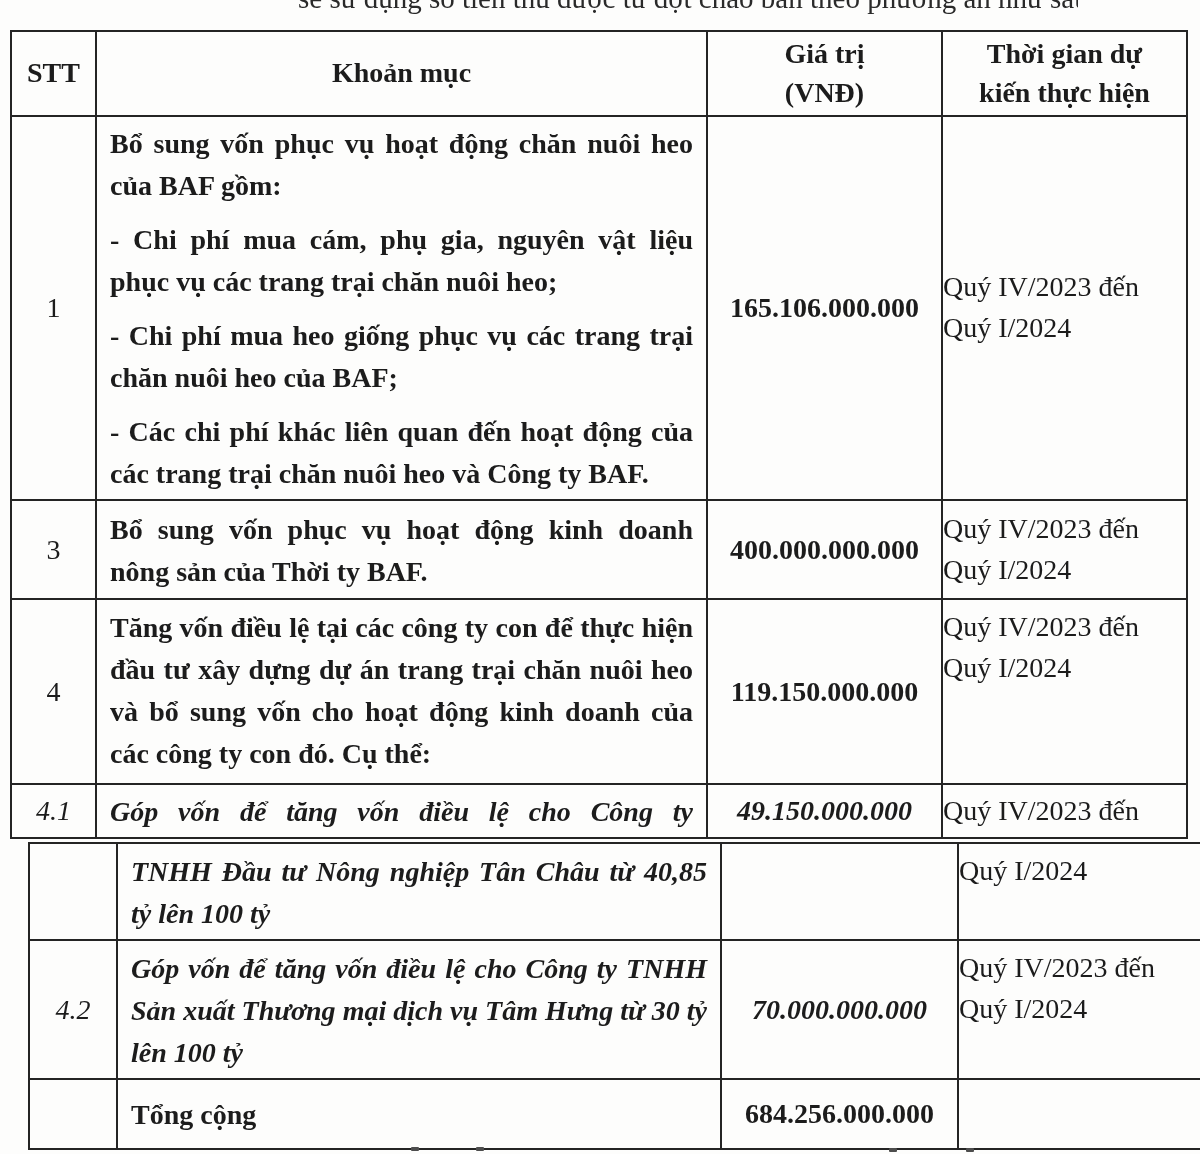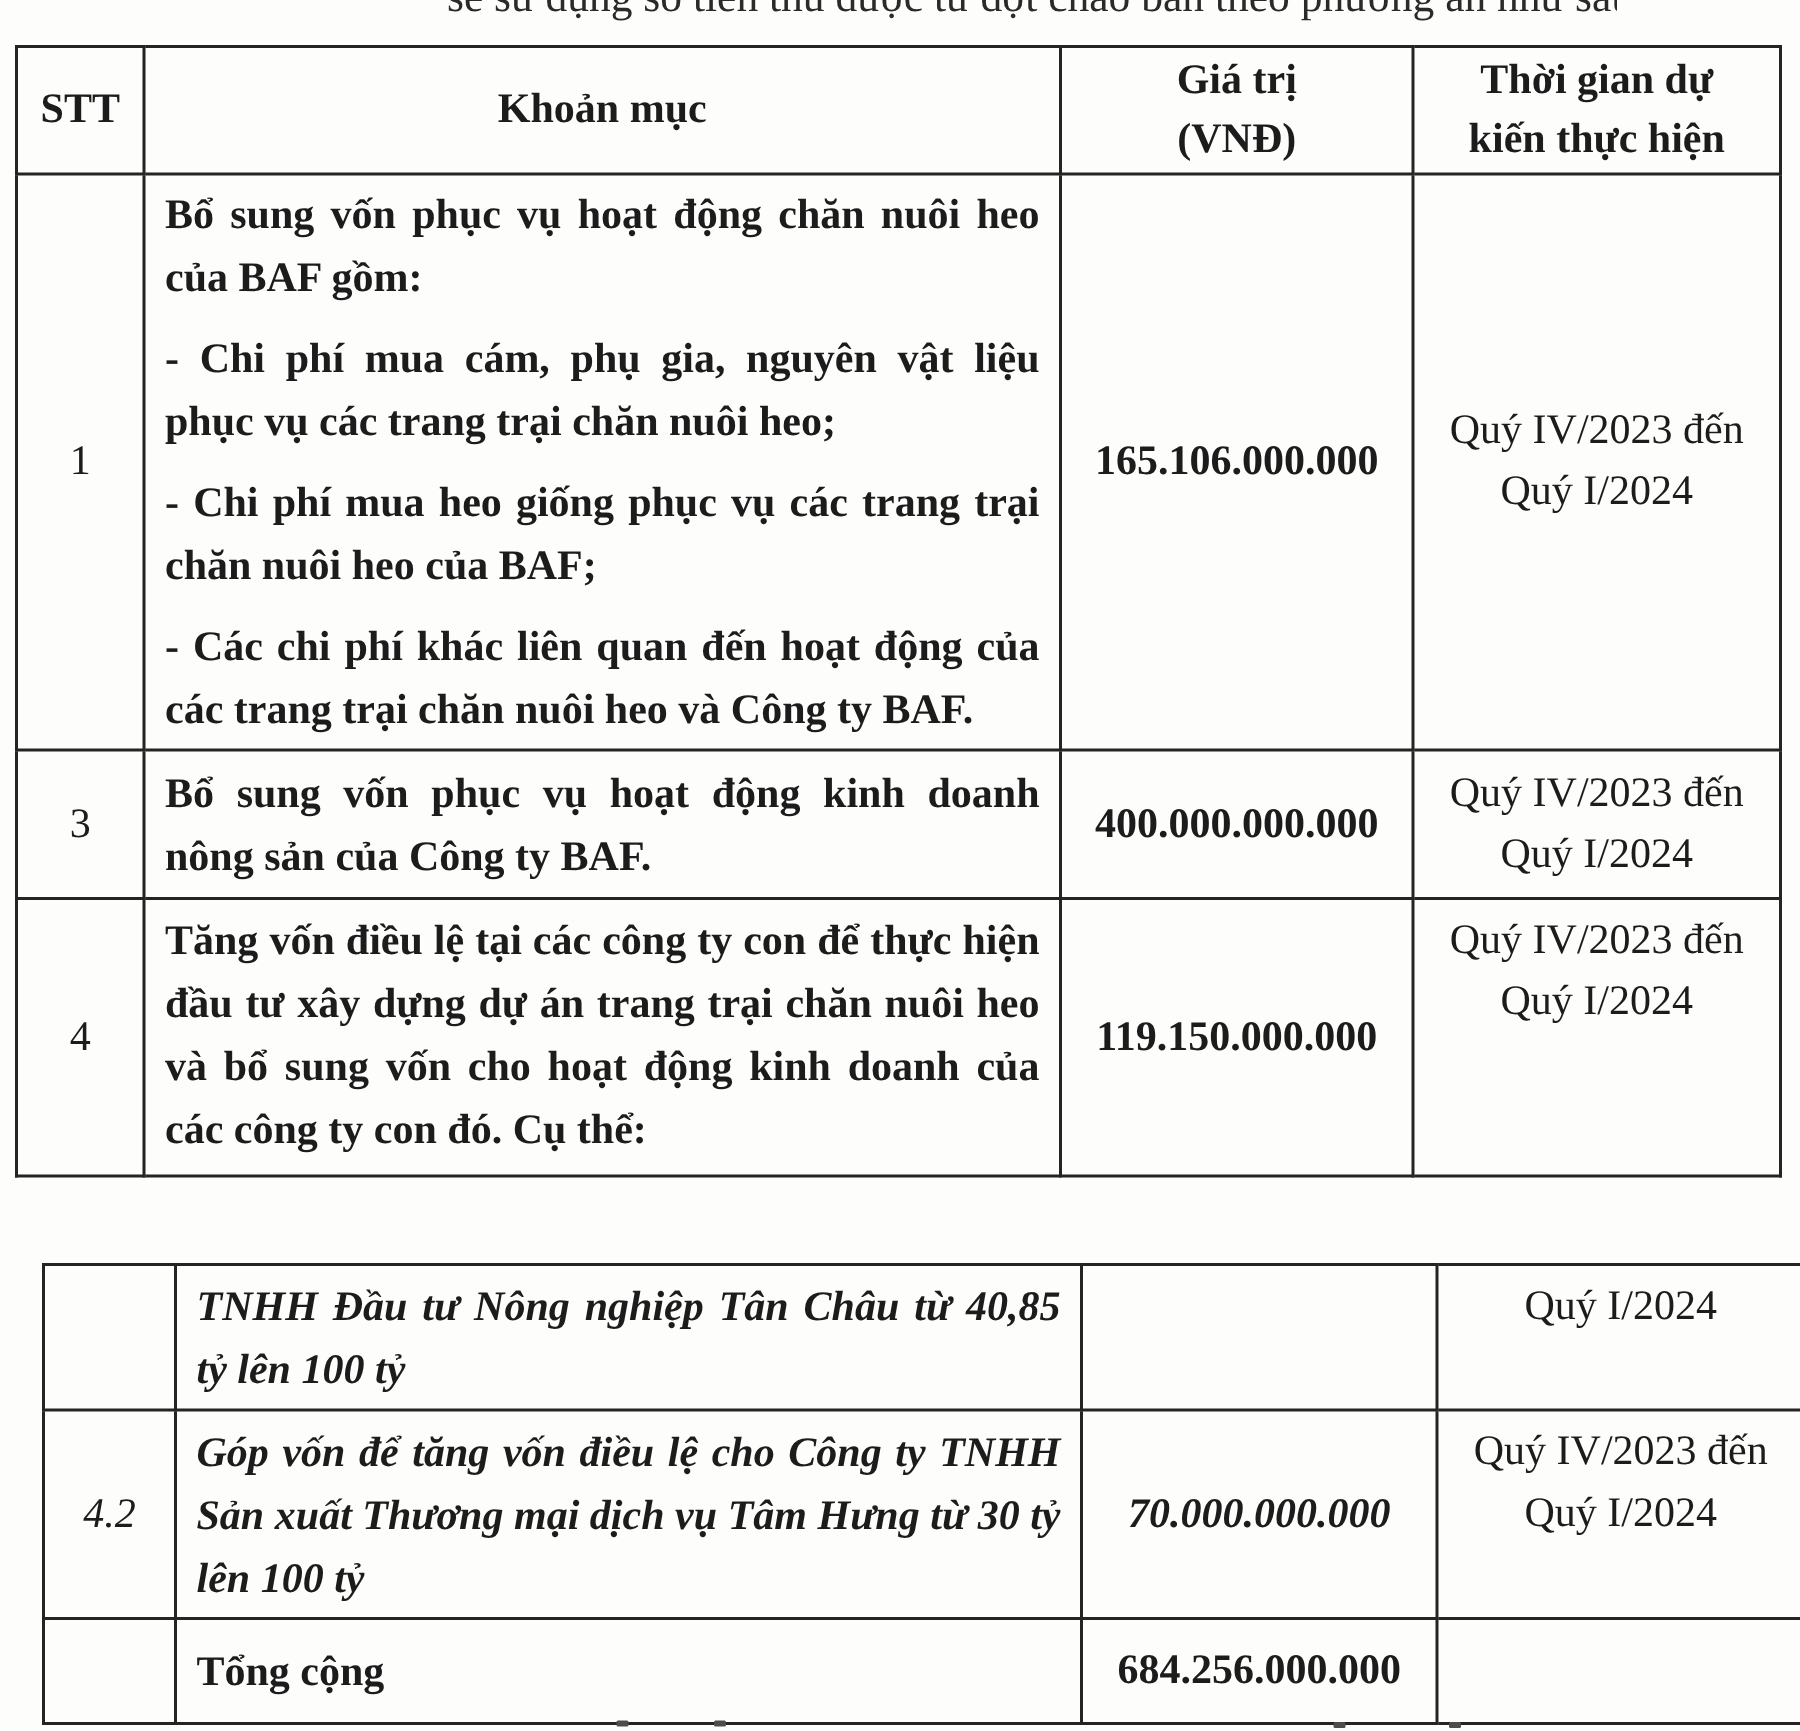--- a/index.html
+++ b/index.html
@@ -52,21 +52,21 @@
     vertical-align: middle;
     line-height: 1.38;
   }
   .prewrap { white-space: pre-line; }
 
   td.stt   { text-align: center; vertical-align: middle; }
   td.km    { text-align: justify; vertical-align: middle; padding: 6px 13px 4px 13px; line-height: 1.5; font-weight: bold; }
   td.km p  { margin: 0 0 12px 0; }
   td.km p:last-child { margin-bottom: 0; }
   td.val   { text-align: center; vertical-align: middle; font-weight: bold; }
-  td.time  { text-align: center; vertical-align: middle; line-height: 1.45; }
+  td.time  { vertical-align: middle; line-height: 1.45; }
 
   .v-top   { vertical-align: top !important; padding-top: 7px !important; }
   .italic  { font-style: italic; }
   .bold    { font-weight: bold; }
   .stretch { text-align-last: justify; }
 
   
   .frag {
     position: absolute;
     height: 4px;
@@ -110,37 +110,43 @@
         <p>- Các chi phí khác liên quan đến hoạt động của các trang trại chăn nuôi heo và Công ty BAF.</p>
       </td>
       <td class="val">165.106.000.000</td>
       <td class="time prewrap">Quý IV/2023 đến
 Quý I/2024</td>
     </tr>
 
     <tr style="height:99px">
       <td class="stt">3</td>
       <td class="km">
-        <p>Bổ sung vốn phục vụ hoạt động kinh doanh nông sản của Công ty BAF.</p>
+        <p>Bổ sung vốn phục vụ hoạt động kinh doanh nông sản của Thời ty BAF.</p>
       </td>
       <td class="val">400.000.000.000</td>
       <td class="time prewrap">Quý IV/2023 đến
 Quý I/2024</td>
     </tr>
 
     <tr style="height:185px">
       <td class="stt">4</td>
       <td class="km v-top">
         <p>Tăng vốn điều lệ tại các công ty con để thực hiện đầu tư xây dựng dự án trang trại chăn nuôi heo và bổ sung vốn cho hoạt động kinh doanh của các công ty con đó. Cụ thể:</p>
       </td>
       <td class="val">119.150.000.000</td>
       <td class="time prewrap v-top">Quý IV/2023 đến
 Quý I/2024</td>
     </tr>
 
+    <tr class="italic" style="height:47px">
+      <td class="stt">4.1</td>
+      <td class="km stretch">Góp vốn để tăng vốn điều lệ cho Công ty</td>
+      <td class="val">49.150.000.000</td>
+      <td class="time" style="font-style:normal">Quý IV/2023 đến</td>
+    </tr>
   </tbody>
     </table>
 
   <table class="tbl t2">
     <colgroup>
       <col style="width:88px">
         <col style="width:604px">
         <col style="width:237px">
         <col style="width:245px">
     </colgroup>

